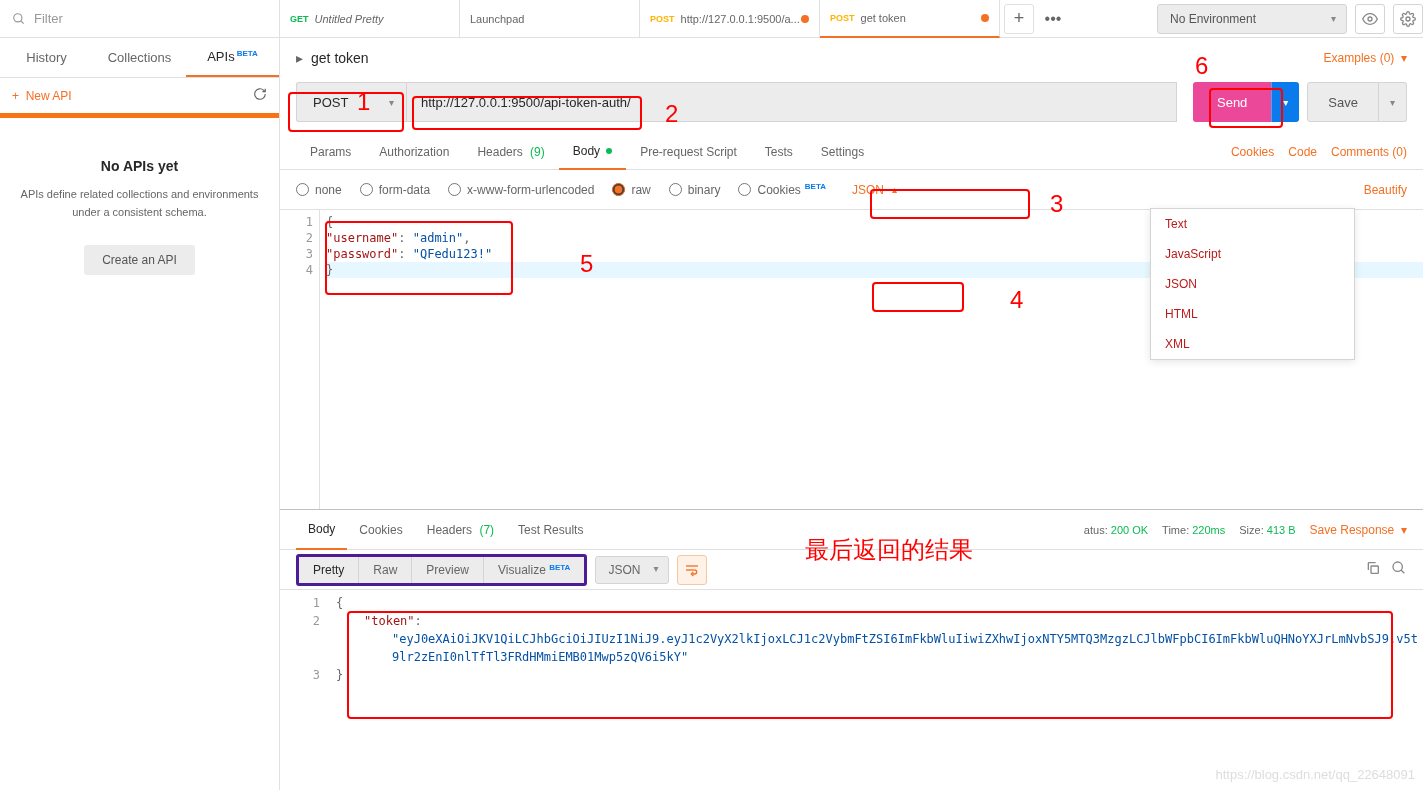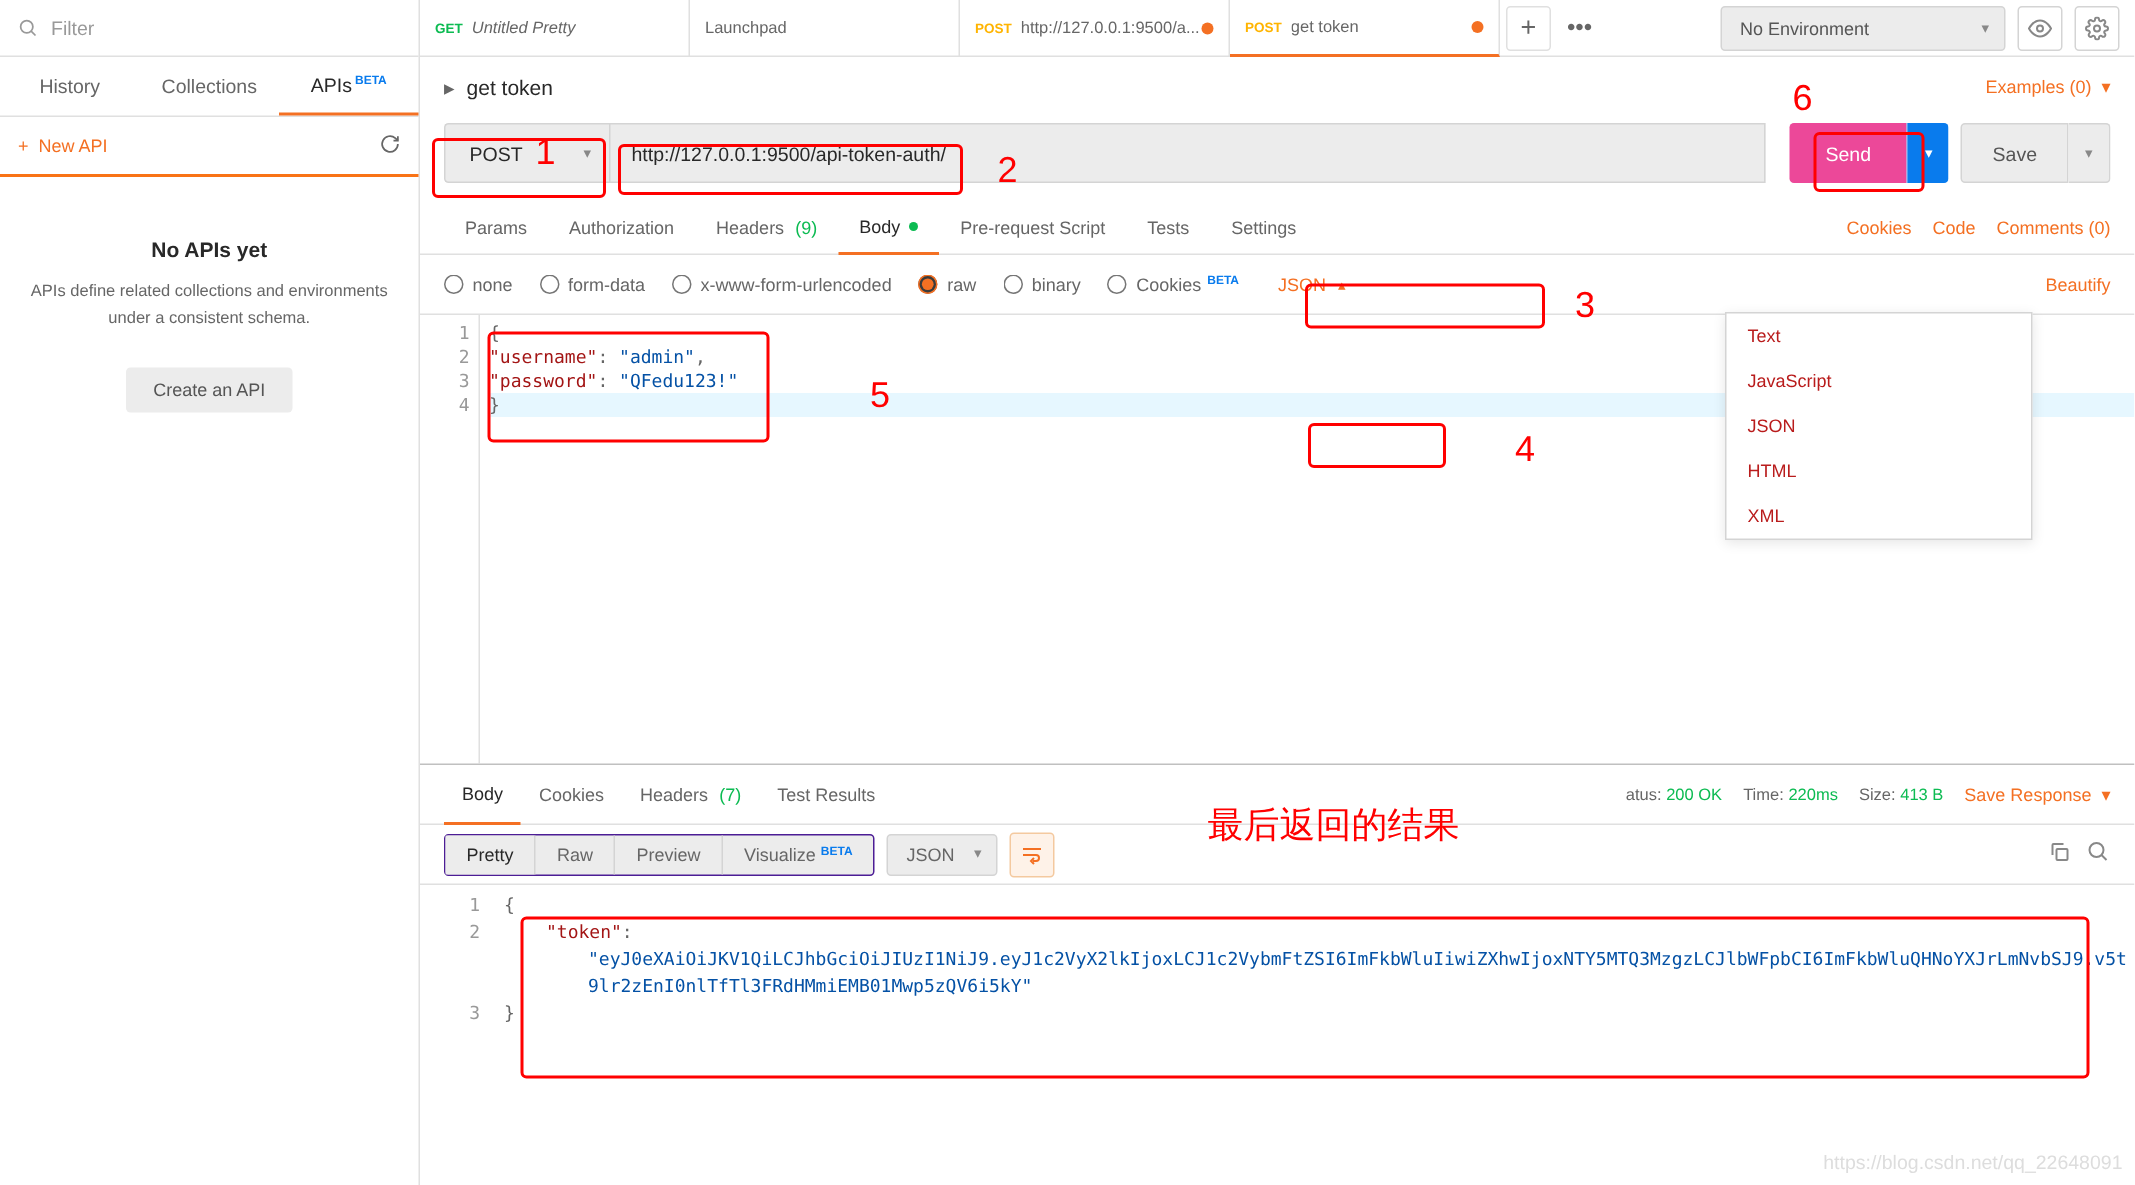--- a/index.html
+++ b/index.html
@@ -8,39 +8,39 @@
 
 .sidebar { width: 280px; border-right: 1px solid #e0e0e0; display: flex; flex-direction: column; background: #fff; }
 .filter-bar { height: 38px; border-bottom: 1px solid #e0e0e0; display: flex; align-items: center; padding: 0 12px; }
 .filter-bar svg { margin-right: 8px; }
 .filter-input { border: none; outline: none; font-size: 13px; flex: 1; color: #666; }
 .filter-input::placeholder { color: #999; }
 .side-tabs { display: flex; height: 40px; border-bottom: 1px solid #e0e0e0; }
 .side-tab { flex: 1; display: flex; align-items: center; justify-content: center; font-size: 13px; color: #666; cursor: pointer; }
 .side-tab.active { color: #282828; border-bottom: 2px solid #f47023; font-weight: 500; align-items: center; }
 .side-tab .beta { font-size: 8px; color: #097bed; font-weight: 700; margin-left: 2px; margin-top: -6px; }
-.side-actions { height: 40px; border-bottom: 2px solid #f97316; display: flex; align-items: center; padding: 0 12px; justify-content: space-between; }
+.side-actions { height: 40px; border-bottom: 5px solid #f97316; display: flex; align-items: center; padding: 0 12px; justify-content: space-between; }
 .new-api { color: #f47023; font-size: 12px; cursor: pointer; }
 .refresh { color: #666; cursor: pointer; }
 .empty-state { padding: 40px 20px; text-align: center; }
 .empty-state h3 { font-size: 14px; color: #282828; font-weight: 600; margin-bottom: 12px; }
 .empty-state p { font-size: 11px; color: #666; line-height: 1.6; margin-bottom: 24px; }
 .create-btn { background: #ececec; border: none; padding: 8px 18px; font-size: 12px; color: #555; border-radius: 3px; cursor: pointer; }
 
 .main { flex: 1; display: flex; flex-direction: column; }
 .top-tabs { height: 38px; border-bottom: 1px solid #e0e0e0; display: flex; align-items: center; padding: 0 0 0 0; }
 .req-tab { height: 38px; min-width: 180px; border-right: 1px solid #e0e0e0; display: flex; align-items: center; padding: 0 10px; font-size: 11px; color: #666; position: relative; cursor: pointer; }
 .req-tab.active { background: #fff; border-bottom: 2px solid #f47023; }
 .method-get { color: #0cbb52; font-weight: 700; font-size: 9px; margin-right: 6px; }
 .method-post { color: #ffb400; font-weight: 700; font-size: 9px; margin-right: 6px; }
 .tab-dot { position: absolute; right: 10px; width: 8px; height: 8px; border-radius: 50%; background: #f47023; }
 .tab-title { white-space: nowrap; overflow: hidden; text-overflow: ellipsis; max-width: 140px; }
 .add-tab { width: 30px; height: 30px; display: flex; align-items: center; justify-content: center; cursor: pointer; margin-left: 4px; border: 1px solid #e0e0e0; border-radius: 3px; color: #666; font-size: 18px; }
 .more-tab { width: 30px; display: flex; align-items: center; justify-content: center; cursor: pointer; margin-left: 4px; color: #666; font-size: 16px; }
-.top-right { margin-left: auto; display: flex; align-items: center; gap: 8px; padding-right: 10px; }
+.top-right { margin-left: auto; display: flex; align-items: center; gap: 8px; }
 .env-select { height: 30px; border: 1px solid #d4d4d4; background: #ececec; padding: 0 28px 0 12px; font-size: 12px; color: #555; border-radius: 3px; display: flex; align-items: center; position: relative; min-width: 190px; }
 .env-select::after { content: "▾"; position: absolute; right: 10px; color: #888; font-size: 10px; }
 .icon-btn { width: 30px; height: 30px; border: 1px solid #d4d4d4; border-radius: 3px; display: flex; align-items: center; justify-content: center; cursor: pointer; color: #888; }
 
 .breadcrumb { height: 40px; display: flex; align-items: center; padding: 0 16px; justify-content: space-between; }
 .crumb-left { display: flex; align-items: center; font-size: 14px; color: #282828; font-weight: 500; }
 .crumb-left .caret { margin-right: 8px; color: #666; }
 .examples { color: #f47023; font-size: 12px; cursor: pointer; }
 
 .url-row { padding: 4px 16px 12px; display: flex; gap: 0; align-items: stretch; }
@@ -85,21 +85,21 @@
 .resp-tabs { height: 40px; display: flex; align-items: center; padding: 0 16px; border-bottom: 1px solid #e0e0e0; position: relative; }
 .resp-tab { padding: 0 12px; height: 40px; display: flex; align-items: center; font-size: 12px; color: #666; cursor: pointer; }
 .resp-tab.active { color: #282828; border-bottom: 2px solid #f47023; }
 .resp-tab .count { color: #0cbb52; margin-left: 4px; }
 .resp-right { margin-left: auto; display: flex; align-items: center; gap: 14px; font-size: 11px; }
 .resp-right .lbl { color: #666; }
 .resp-right .val { color: #0cbb52; }
 .save-resp { color: #f47023; cursor: pointer; font-size: 12px; }
 
 .resp-tools { height: 40px; display: flex; align-items: center; padding: 0 16px; gap: 8px; border-bottom: 1px solid #e0e0e0; }
-.pill-group { display: flex; border: 1px solid #4c1d95; border-radius: 3px; background: #ececec; }
+.pill-group { display: flex; border: 3px solid #4c1d95; border-radius: 3px; background: #ececec; }
 .pill { padding: 6px 14px; font-size: 12px; color: #666; cursor: pointer; }
 .pill.active { background: #ececec; color: #282828; }
 .pill + .pill { border-left: 1px solid #d4d4d4; }
 .resp-fmt { background: #ececec; border: 1px solid #d4d4d4; padding: 6px 28px 6px 12px; font-size: 12px; border-radius: 3px; position: relative; cursor: pointer; }
 .resp-fmt::after { content: "▾"; position: absolute; right: 10px; top: 6px; color: #888; font-size: 10px; }
 .wrap-btn { width: 30px; height: 30px; background: #fef2e8; border: 1px solid #f4c99f; border-radius: 3px; display: flex; align-items: center; justify-content: center; cursor: pointer; color: #f47023; }
 .resp-tools-right { margin-left: auto; display: flex; gap: 10px; }
 
 .resp-body { height: 200px; display: flex; font-family: Menlo, monospace; font-size: 12px; }
 .resp-body .gutter { width: 50px; text-align: right; padding: 4px 10px 0 0; color: #999; line-height: 18px; }

